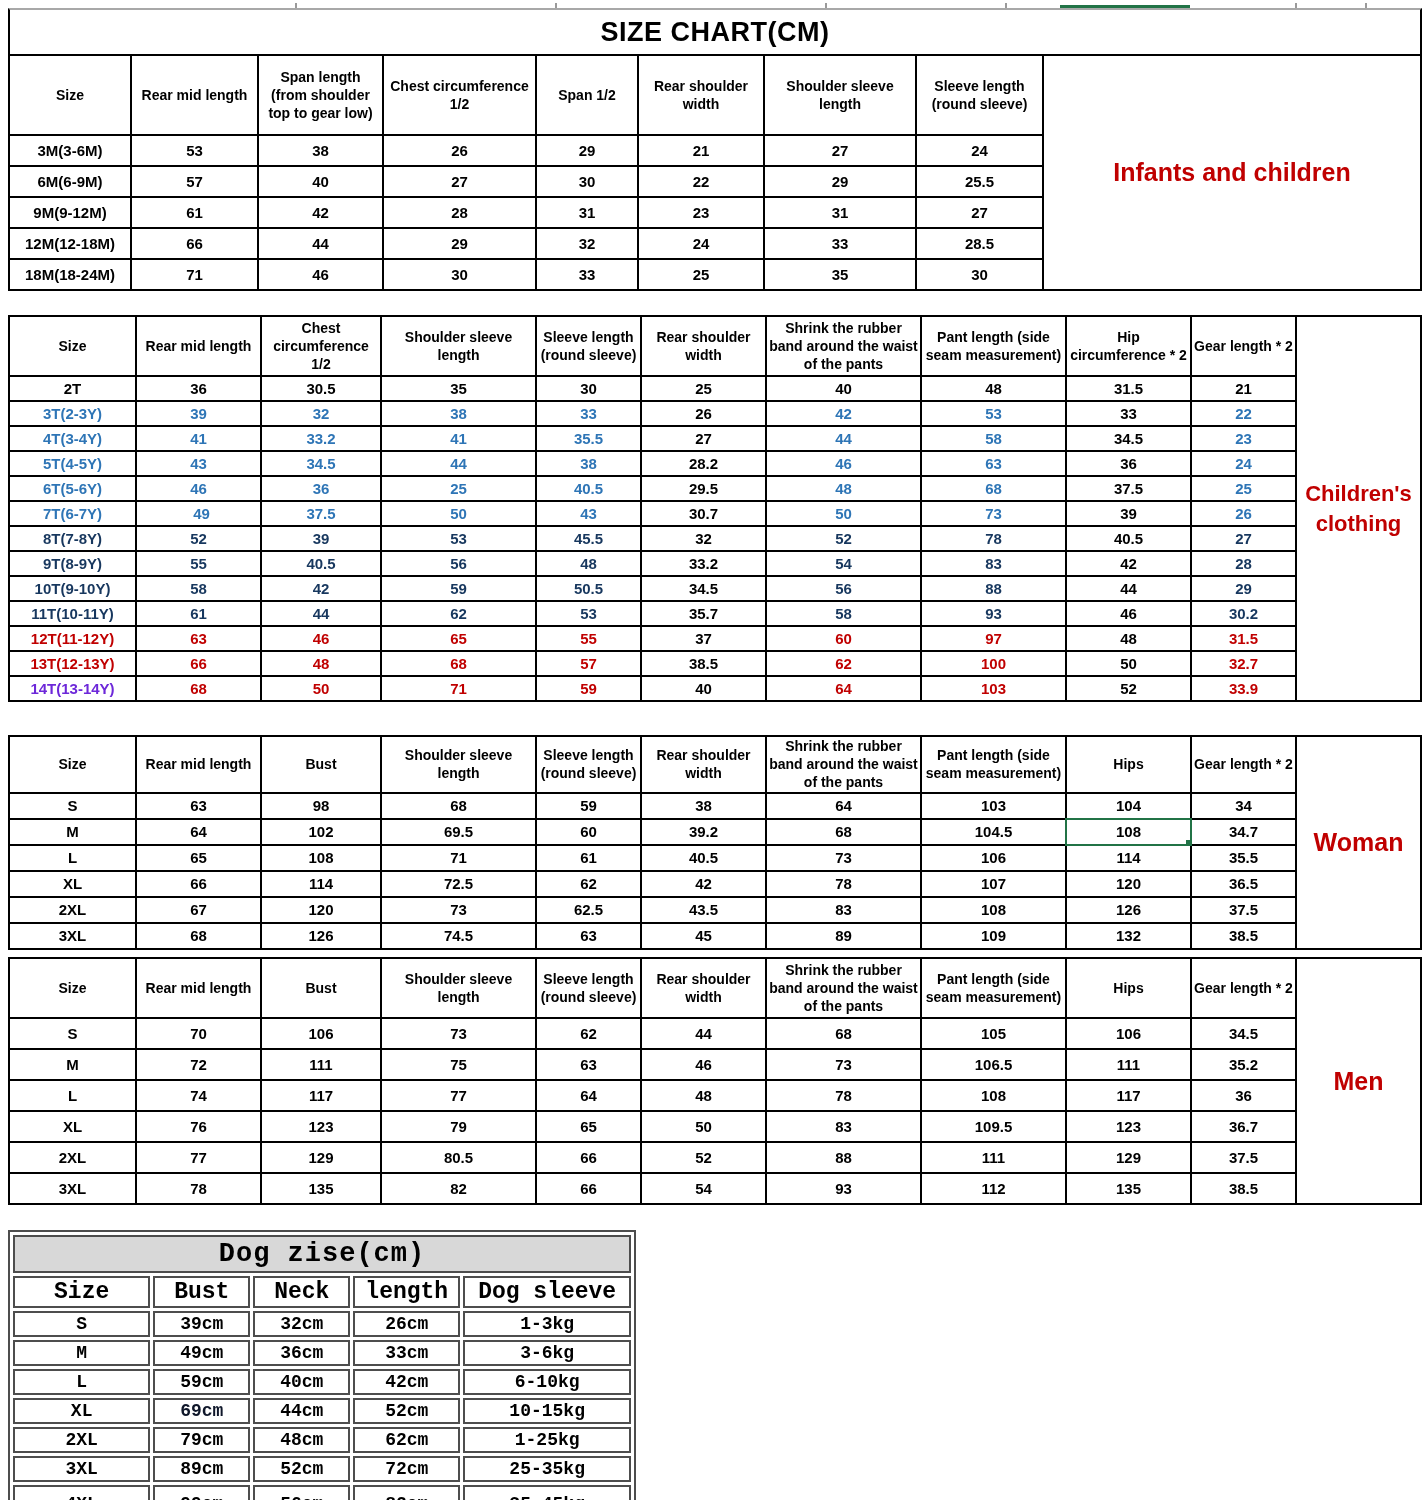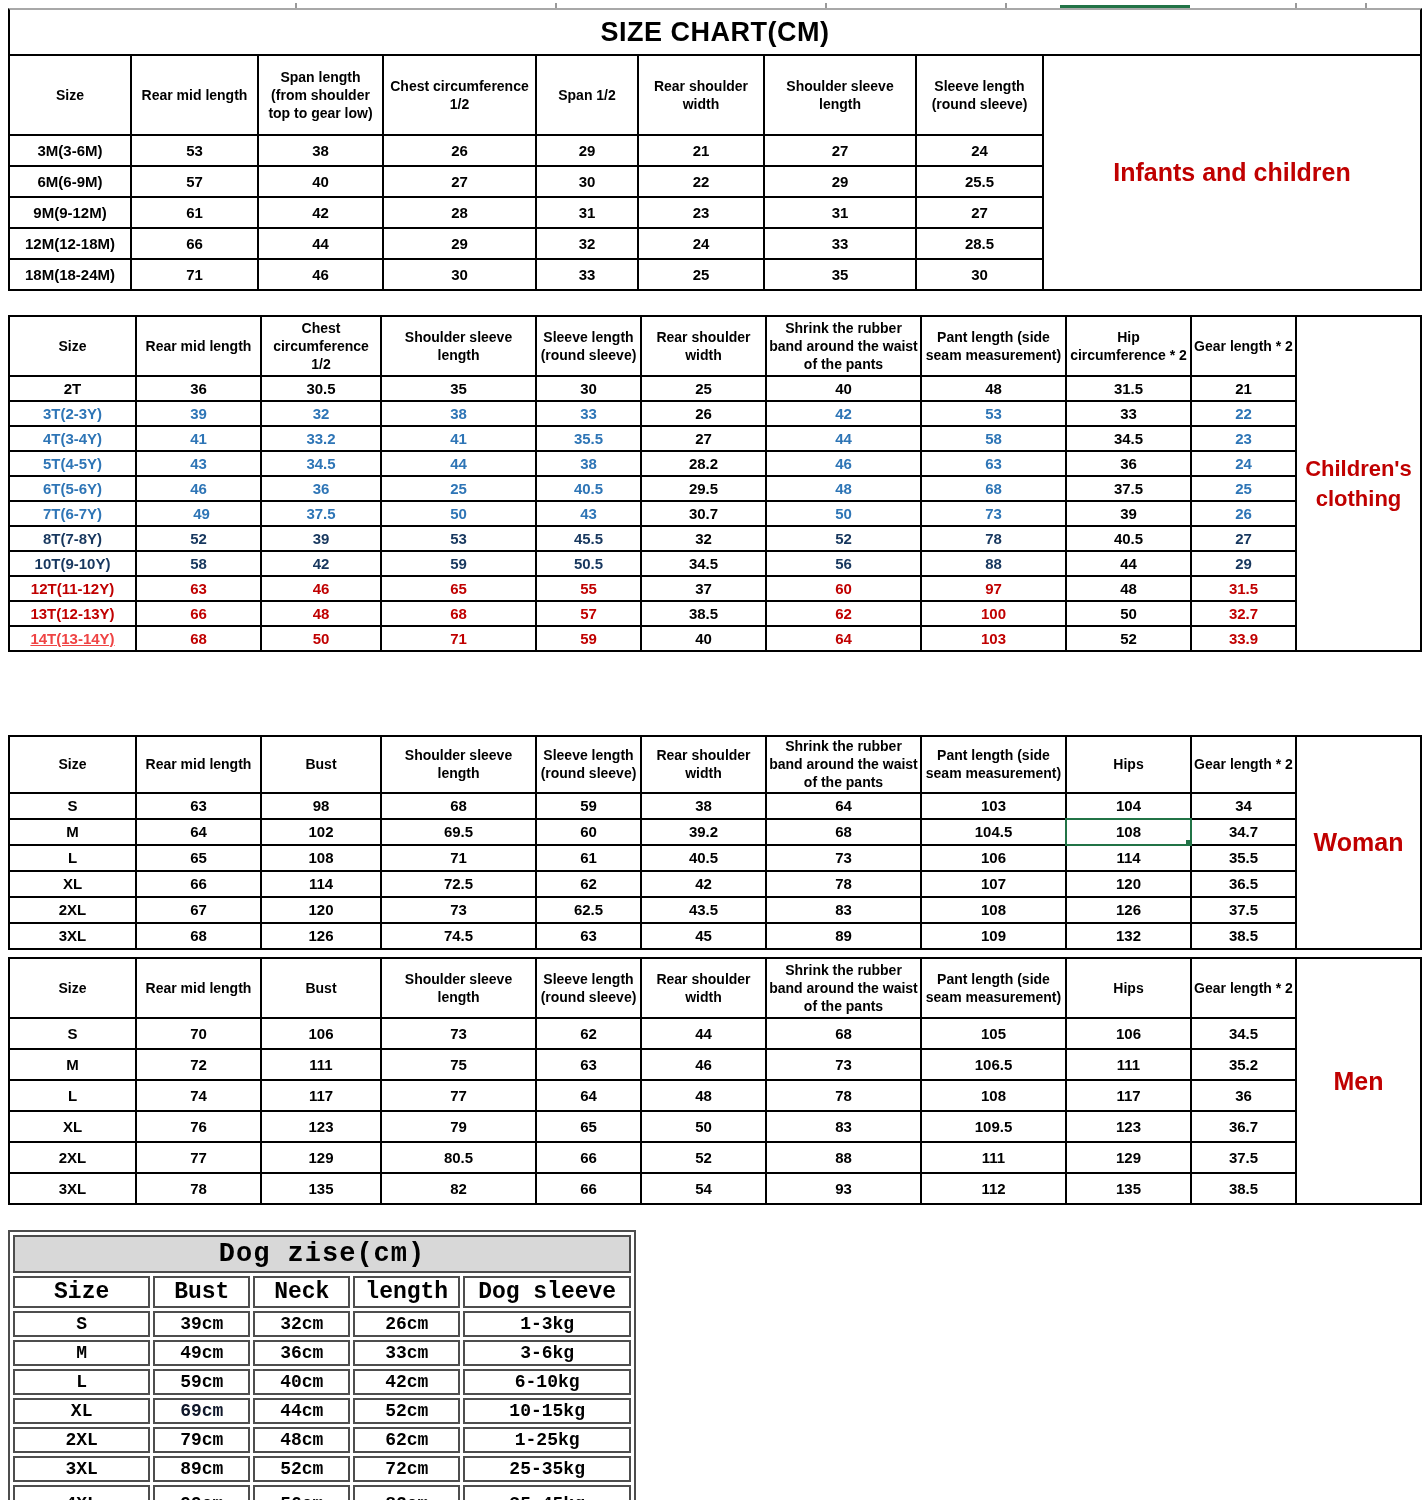--- a/index.html
+++ b/index.html
@@ -265,32 +265,56 @@
               <td style="color: rgb(23, 55, 94);">39</td>
               <td style="color: rgb(23, 55, 94);">53</td>
               <td style="color: rgb(23, 55, 94);">45.5</td>
               <td style="color: rgb(0, 0, 0);">32</td>
               <td style="color: rgb(23, 55, 94);">52</td>
               <td style="color: rgb(23, 55, 94);">78</td>
               <td style="color: rgb(0, 0, 0);">40.5</td>
               <td style="color: rgb(23, 55, 94);">27</td>
             </tr>
             <tr>
+              <td style="color: rgb(23, 55, 94);">9T(8-9Y)</td>
+              <td style="color: rgb(23, 55, 94);">55</td>
+              <td style="color: rgb(23, 55, 94);">40.5</td>
+              <td style="color: rgb(23, 55, 94);">56</td>
+              <td style="color: rgb(23, 55, 94);">48</td>
+              <td style="color: rgb(0, 0, 0);">33.2</td>
+              <td style="color: rgb(23, 55, 94);">54</td>
+              <td style="color: rgb(23, 55, 94);">83</td>
+              <td style="color: rgb(0, 0, 0);">42</td>
+              <td style="color: rgb(23, 55, 94);">28</td>
+            </tr>
+            <tr>
               <td style="color: rgb(23, 55, 94);">10T(9-10Y)</td>
               <td style="color: rgb(23, 55, 94);">58</td>
               <td style="color: rgb(23, 55, 94);">42</td>
               <td style="color: rgb(23, 55, 94);">59</td>
               <td style="color: rgb(23, 55, 94);">50.5</td>
               <td style="color: rgb(0, 0, 0);">34.5</td>
               <td style="color: rgb(23, 55, 94);">56</td>
               <td style="color: rgb(23, 55, 94);">88</td>
               <td style="color: rgb(0, 0, 0);">44</td>
               <td style="color: rgb(23, 55, 94);">29</td>
             </tr>
             <tr>
+              <td style="color: rgb(23, 55, 94);">11T(10-11Y)</td>
+              <td style="color: rgb(23, 55, 94);">61</td>
+              <td style="color: rgb(23, 55, 94);">44</td>
+              <td style="color: rgb(23, 55, 94);">62</td>
+              <td style="color: rgb(23, 55, 94);">53</td>
+              <td style="color: rgb(0, 0, 0);">35.7</td>
+              <td style="color: rgb(23, 55, 94);">58</td>
+              <td style="color: rgb(23, 55, 94);">93</td>
+              <td style="color: rgb(0, 0, 0);">46</td>
+              <td style="color: rgb(23, 55, 94);">30.2</td>
+            </tr>
+            <tr>
               <td style="color: rgb(192, 0, 0); margin-top: 14px;">12T(11-12Y)</td>
               <td style="color: rgb(192, 0, 0);">63</td>
               <td style="color: rgb(192, 0, 0);">46</td>
               <td style="color: rgb(192, 0, 0);">65</td>
               <td style="color: rgb(192, 0, 0);">55</td>
               <td style="color: rgb(0, 0, 0);">37</td>
               <td style="color: rgb(192, 0, 0);">60</td>
               <td style="color: rgb(192, 0, 0); border-radius: 7px;">97</td>
               <td style="color: rgb(0, 0, 0);">48</td>
               <td style="color: rgb(192, 0, 0);">31.5</td>
@@ -301,21 +325,21 @@
               <td style="color: rgb(192, 0, 0);">48</td>
               <td style="color: rgb(192, 0, 0);">68</td>
               <td style="color: rgb(192, 0, 0);">57</td>
               <td style="color: rgb(0, 0, 0);">38.5</td>
               <td style="color: rgb(192, 0, 0);">62</td>
               <td style="color: rgb(192, 0, 0);">100</td>
               <td style="color: rgb(0, 0, 0);">50</td>
               <td style="color: rgb(192, 0, 0);">32.7</td>
             </tr>
             <tr>
-              <td style="color: #ef4444; text-decoration: underline;">14T(13-14Y)</td>
+              <td style="color: #6d28d9;">14T(13-14Y)</td>
               <td style="color: rgb(192, 0, 0);">68</td>
               <td style="color: rgb(192, 0, 0);">50</td>
               <td style="color: rgb(192, 0, 0);">71</td>
               <td style="color: rgb(192, 0, 0);">59</td>
               <td style="color: rgb(0, 0, 0);">40</td>
               <td style="color: rgb(192, 0, 0);">64</td>
               <td style="color: rgb(192, 0, 0);">103</td>
               <td style="color: rgb(0, 0, 0);">52</td>
               <td style="color: rgb(192, 0, 0);">33.9</td>
             </tr>

